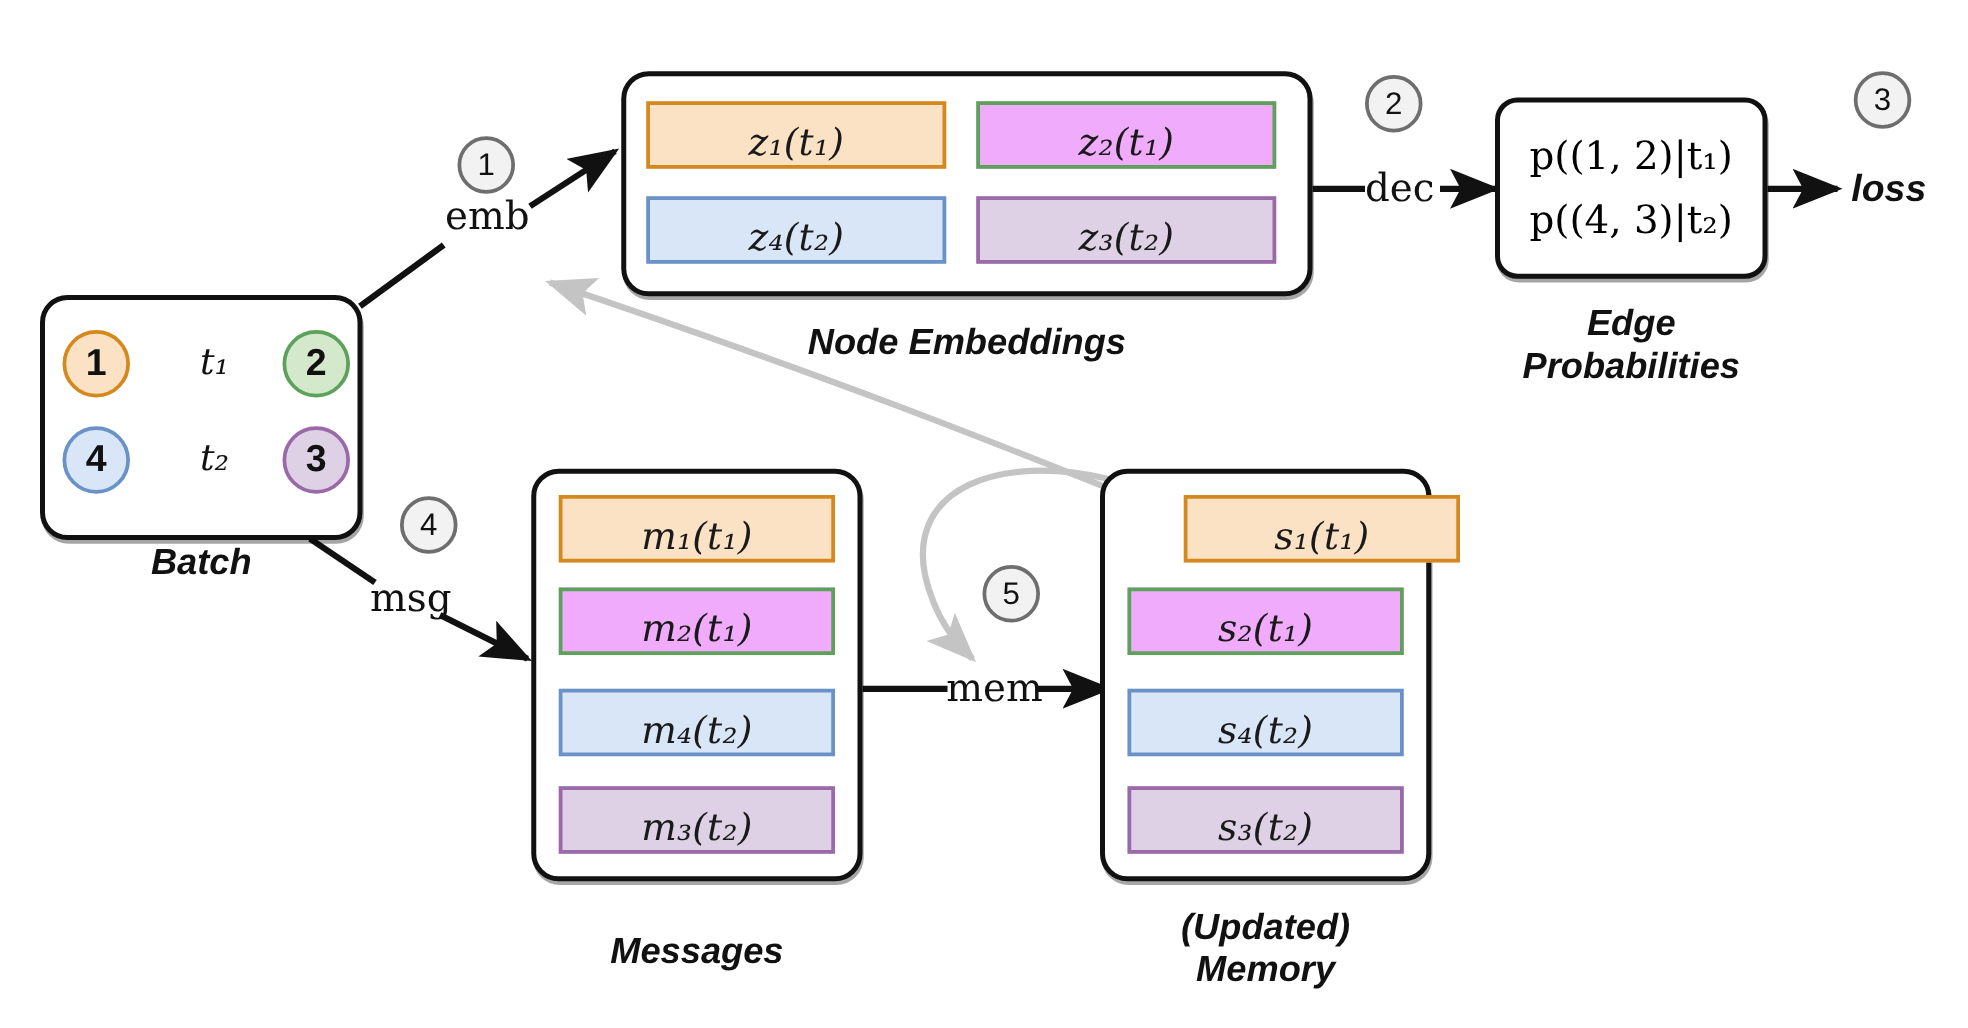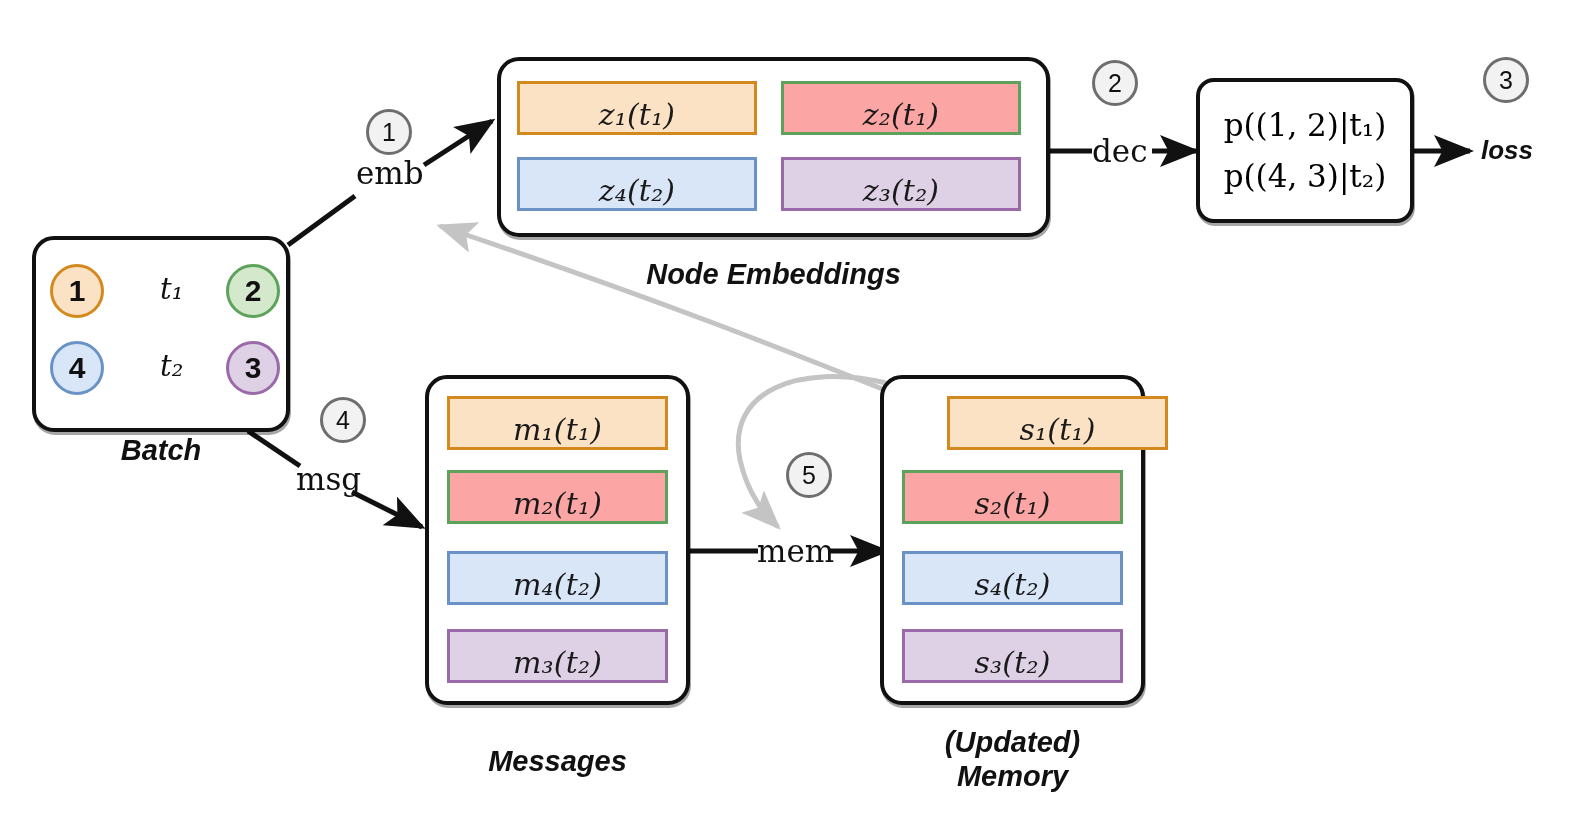--- a/index.html
+++ b/index.html
@@ -23,21 +23,21 @@
     border:3px solid #888;
     display:flex;align-items:flex-end;justify-content:center;
     font-family:"DejaVu Serif",serif;
     font-style:italic;
     font-size:30px;
     color:#1a1a1a;
     letter-spacing:.2px;
     white-space:nowrap;
   }
   .c-orange{background:#fce2c4;border-color:#d4891f;}
-  .c-green {background:#fca5a5;border-color:#5ca25b;}
+  .c-green {background:#f0abfc;border-color:#5ca25b;}
   .c-blue  {background:#d8e6f8;border-color:#6a92c6;}
   .c-purple{background:#ded1e6;border-color:#9a6aa8;}
 
   
   .node{
     position:absolute;
     width:54px;height:54px;
     border-radius:50%;
     box-sizing:border-box;
     border:3px solid #888;
@@ -82,21 +82,21 @@
     position:absolute;
     font-family:"DejaVu Serif",serif;
     font-style:italic;
     font-size:29px;color:#111;
     white-space:nowrap;
   }
   .lossLabel{
     position:absolute;
     font-family:"Liberation Sans",sans-serif;
     font-style:italic;font-weight:700;
-    font-size:26px;color:#111;
+    font-size:30px;color:#111;
     white-space:nowrap;
   }
 
   
   .problines{
     position:absolute;
     display:flex;flex-direction:column;
     justify-content:center;
     font-family:"DejaVu Serif",serif;
     font-size:31px;color:#000000;
@@ -184,20 +184,22 @@
     <span>z₃(t₂)</span>
   </div>
   <div class="caption" style="left:497px;top:258px;width:553px;">Node Embeddings</div>
 
   <div class="rbox" style="left:1196px;top:78px;width:218px;height:145px;border-radius:18px;">
   </div>
   <div class="problines" style="left:1196px;top:78px;width:218px;height:145px;align-items:center;">
     <div>p((1, 2)|t₁)</div>
     <div>p((4, 3)|t₂)</div>
   </div>
+  <div class="caption" style="left:1196px;top:243px;width:218px;">Edge
+Probabilities</div>
 
   <div class="rbox" style="left:425px;top:375px;width:265px;height:330px;">
   </div>
   <div class="cell c-orange" style="left:447px;top:396px;width:221px;height:54px;">
     <span>m₁(t₁)</span>
   </div>
   <div class="cell c-green" style="left:447px;top:470px;width:221px;height:54px;">
     <span>m₂(t₁)</span>
   </div>
   <div class="cell c-blue" style="left:447px;top:551px;width:221px;height:54px;">

